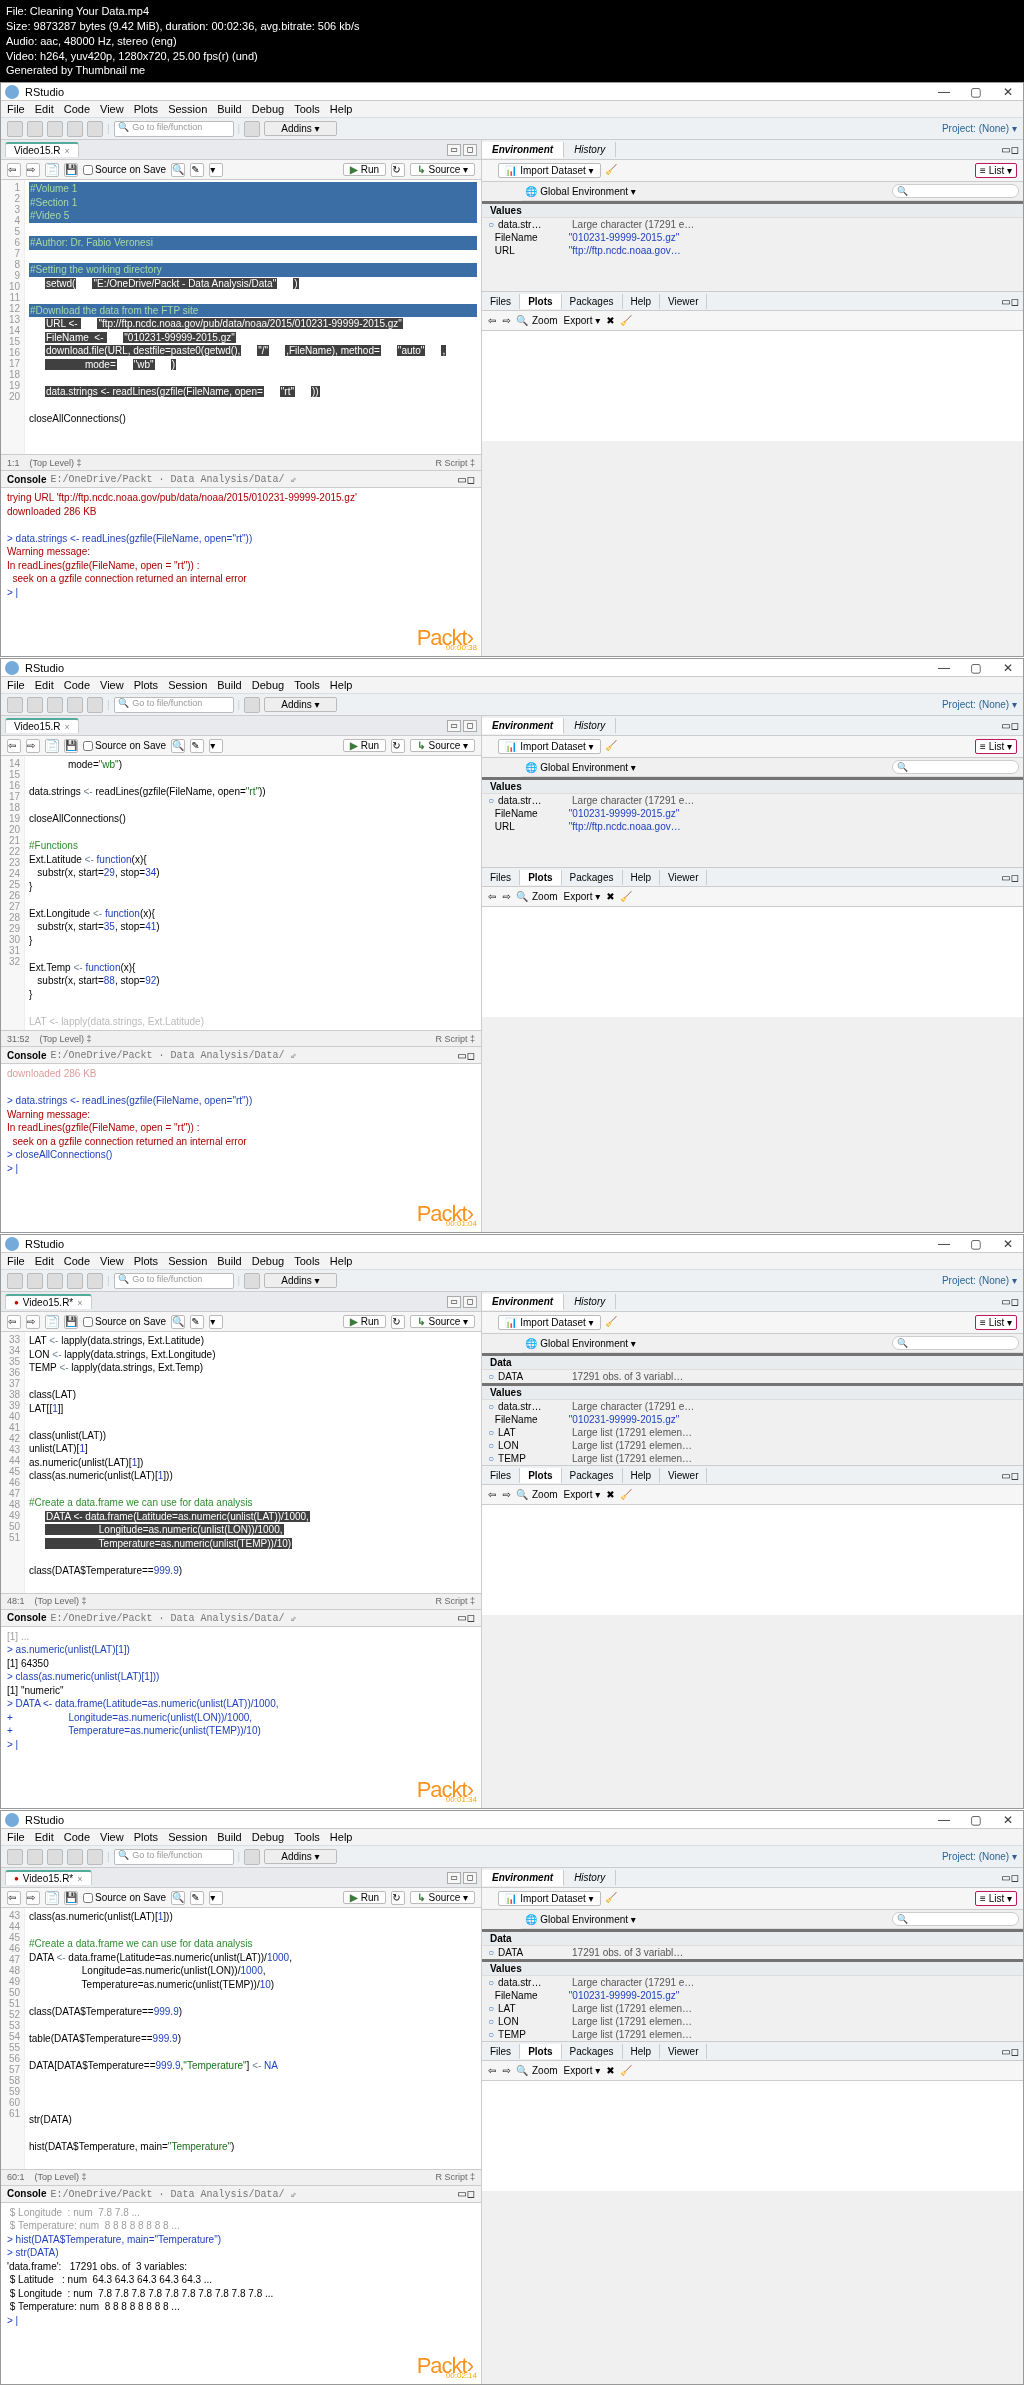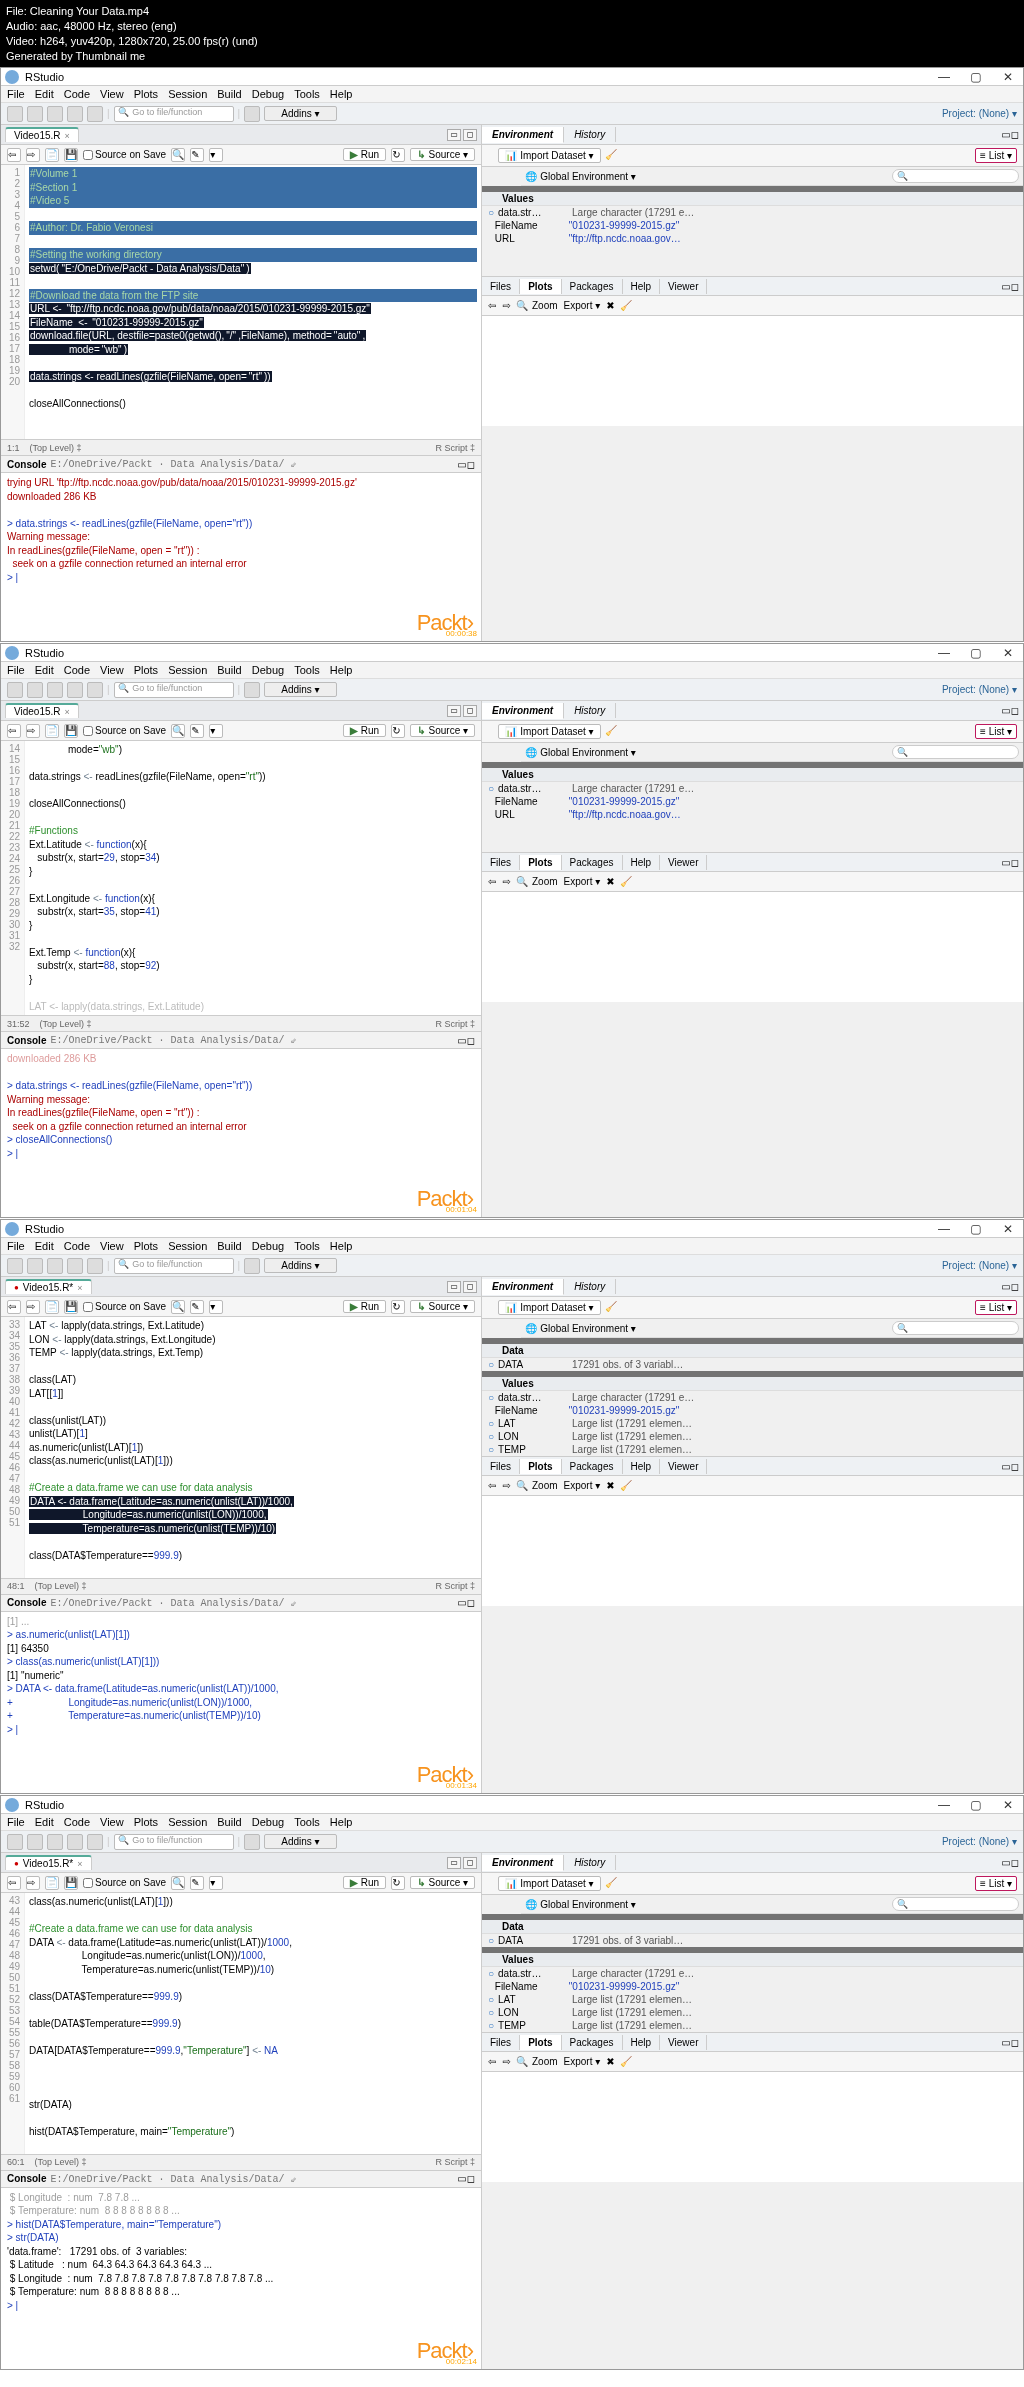--- a/index.html
+++ b/index.html
@@ -42,21 +42,21 @@
 .code-area { background:#fff; display:flex; }
 .gutter { background:#f7f7f7; color:#999; padding:2px 4px; text-align:right; font-family:Consolas,monospace; font-size:10px; border-right:1px solid #eee; min-width:24px;}
 .code-lines { flex:1; padding:2px 4px; font-family:Consolas,monospace; font-size:10px; white-space:pre; overflow:hidden; line-height:1.35;}
 .c-comment{color:#2d8f2d;}
 .c-str{color:#1a6f1a;}
 .c-kw{color:#1e3fbb;}
 .c-id{color:#000;}
 .c-op{color:#708090;}
 .c-num{color:#1e3fbb;}
 
-.selection{ background:#0f172a; color:#fff; padding:0 1px; }
+.selection{ background:#404040; color:#fff; padding:0 1px;margin-left:16px; }
 .sel-comment{ background:#3a6ea5; color:#a8d8a8; padding:0 1px;}
 
 .status-strip{ background:#f0f0f0; height:16px; border-top:1px solid #ccc; font-size:9px; display:flex; align-items:center; padding:0 6px; color:#666;}
 .status-strip .right{margin-left:auto;}
 
 .console-head{ background:#f2f2f2; height:18px; border-top:1px solid #ccc; border-bottom:1px solid #ccc; font-size:10px; display:flex; align-items:center; padding:0 6px;}
 .console-head .lbl{font-weight:bold; margin-right:4px;}
 .console-head .path{color:#777;font-family:Liberation Mono, monospace;}
 .console-head .spacer{flex:1;}
 .console-body{ background:#fff; font-family:Consolas,monospace; font-size:10px; padding:3px 6px; white-space:pre; line-height:1.35; position:relative; min-height:70px;}
@@ -68,21 +68,21 @@
 .env-header .tab{ padding:2px 10px; font-size:10px; border-right:1px solid #ccc;font-style:italic;}
 .env-header .tab.active{ background:#fff; border-bottom:1px solid #fff; font-weight:600; }
 .env-toolbar{ background:#f6f6f6; height:22px; display:flex; align-items:center; padding:0 6px; gap:5px; font-size:10px; border-bottom:1px solid #ccc;}
 .env-toolbar .import{ border:1px solid #bbb; padding:1px 6px; border-radius:2px; background:#fff;}
 .env-toolbar .broom{width:14px;height:14px;}
 .env-toolbar .spacer{flex:1;}
 .env-toolbar .list-btn{ border:1px solid #be185d; padding:1px 4px; background:#fff; border-radius:2px;}
 .env-search{ padding:2px 4px; display:flex; align-items:center; gap:5px; border-bottom:1px solid #ddd;margin-left:39px;}
 .env-search .ge{ font-size:10px;}
 .env-search input{ flex:0 0 100px; height:14px; border:1px solid #ccc; border-radius:7px; font-size:9px; padding:0 4px; margin-left:auto;}
-.env-section{ background:#e9ecef; font-size:10px; padding:1px 20px; font-weight:600; border-top:6px solid #737373; border-bottom:1px solid #ddd;}
+.env-section{ background:#e9ecef; font-size:10px; padding:1px 8px; font-weight:600; border-top:3px solid #737373; border-bottom:1px solid #ddd;}
 .env-item{ display:flex; font-family:Consolas,monospace; font-size:10px; padding:1px 6px; }
 .env-item .bullet{ color:#3b7dc4; margin-right:4px;}
 .env-item .name{ width:74px; color:#000;}
 .env-item .val{ color:#555; flex:1; overflow:hidden; white-space:nowrap;}
 .env-item .val.str{color:#1e3fbb;}
 
 .plots-tabs{ background:#eef1f4; height:20px; border-top:1px solid #ccc; border-bottom:1px solid #ccc; display:flex; align-items:center; font-size:10px;}
 .plots-tabs .ptab{padding:2px 8px; border-right:1px solid #ccc;}
 .plots-tabs .ptab.active{background:#fff;font-weight:600;}
 .plots-toolbar{ background:#f6f6f6; height:20px; border-bottom:1px solid #ccc; display:flex; align-items:center; padding:0 6px; gap:6px; font-size:10px;}
@@ -90,20 +90,21 @@
 
 .packt{ position:absolute; right:8px; bottom:4px; font-size:22px; font-weight:400; color:#f7931e; letter-spacing:-1px;}
 .timestamp{position:absolute; right:4px; bottom:2px; font-size:8px; color:#ffa500;}
 
 </style>
 </head>
 <body>
 
 <div class="video-header">
   <div>File: Cleaning Your Data.mp4</div>
+  <div>Size: 9873287 bytes (9.42 MiB), duration: 00:02:36, avg.bitrate: 506 kb/s</div>
   <div>Audio: aac, 48000 Hz, stereo (eng)</div>
   <div>Video: h264, yuv420p, 1280x720, 25.00 fps(r) (und)</div>
   <div>Generated by Thumbnail me</div>
 </div>
 
 <div id="screens">
 <div class="rstudio-window">
   <div class="title-bar">
     <span class="icon"></span>
     <span class="title">RStudio</span>

